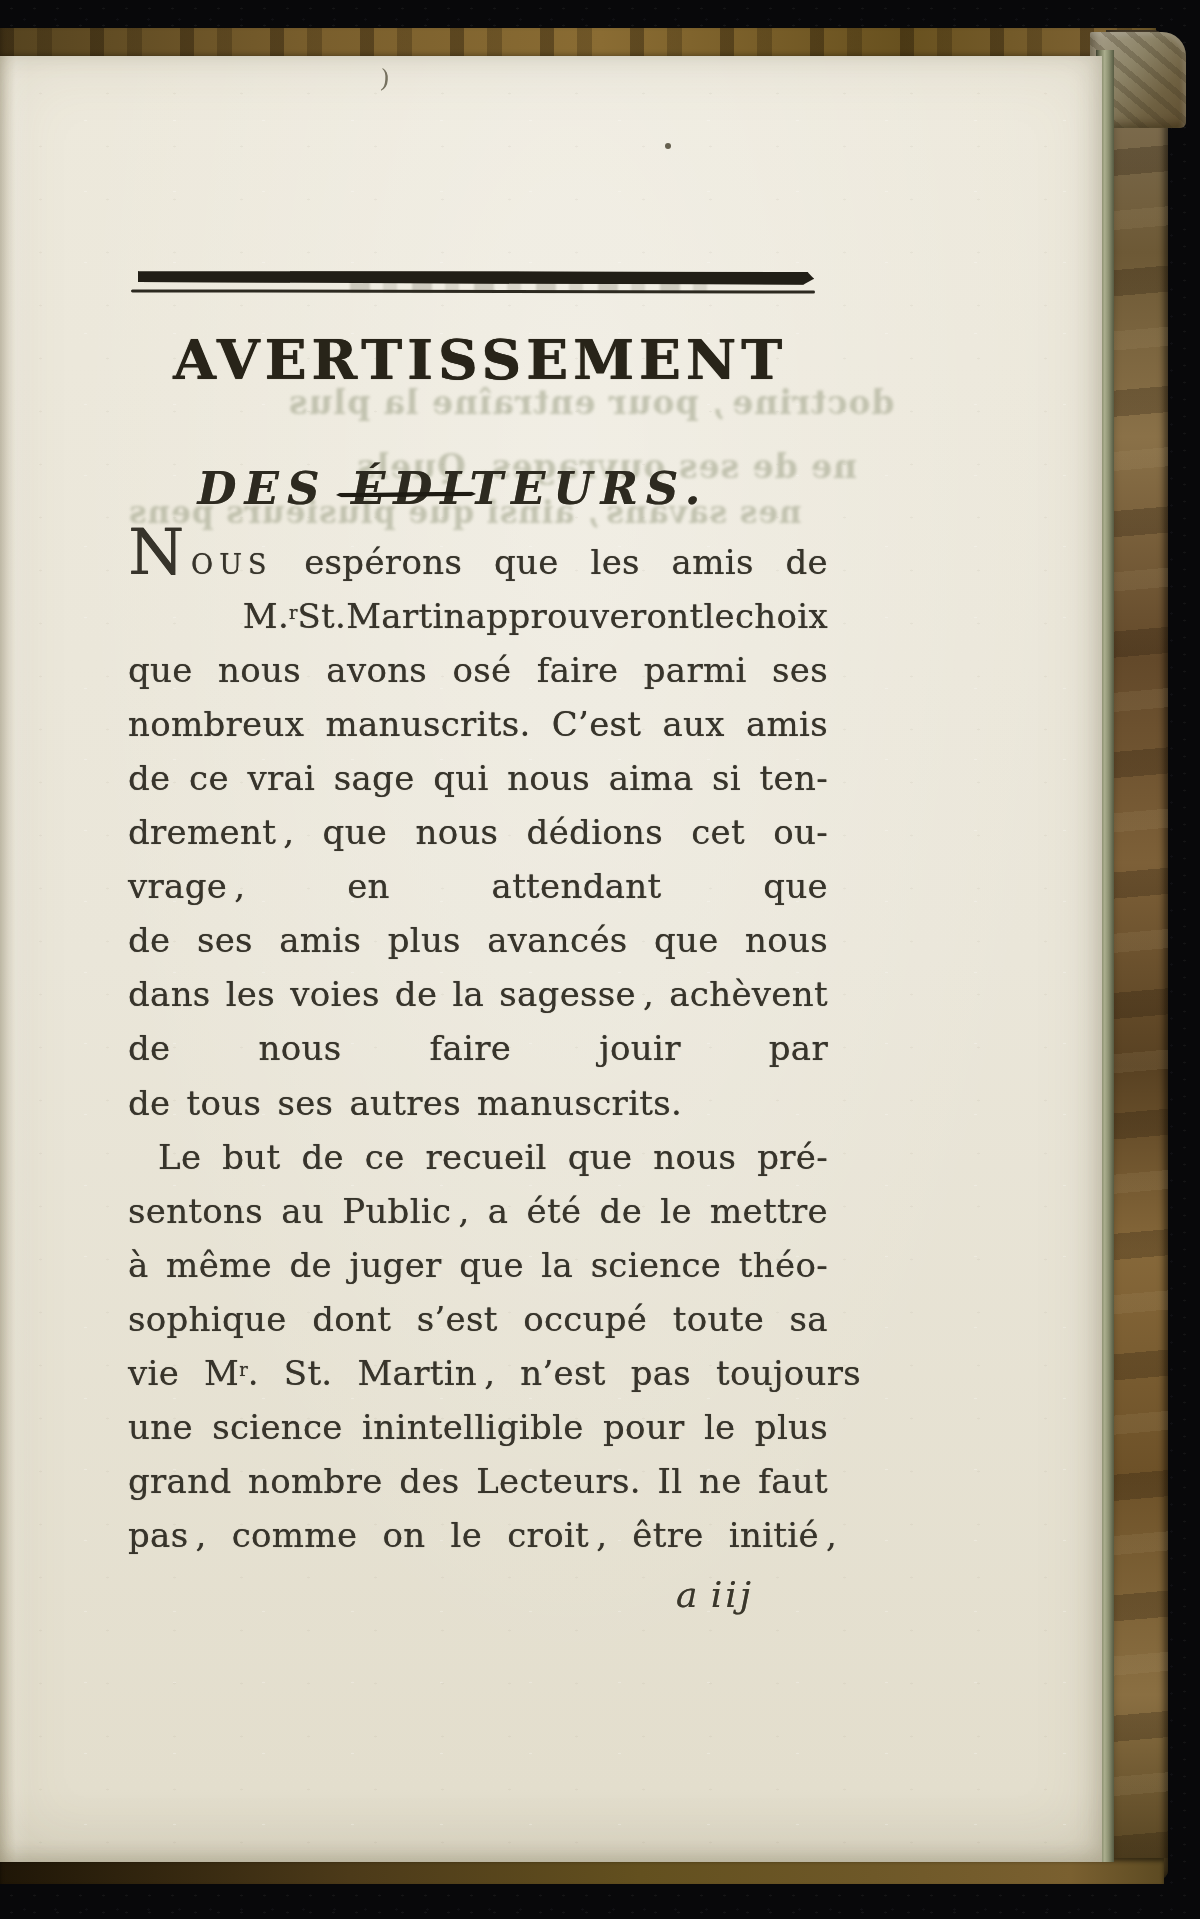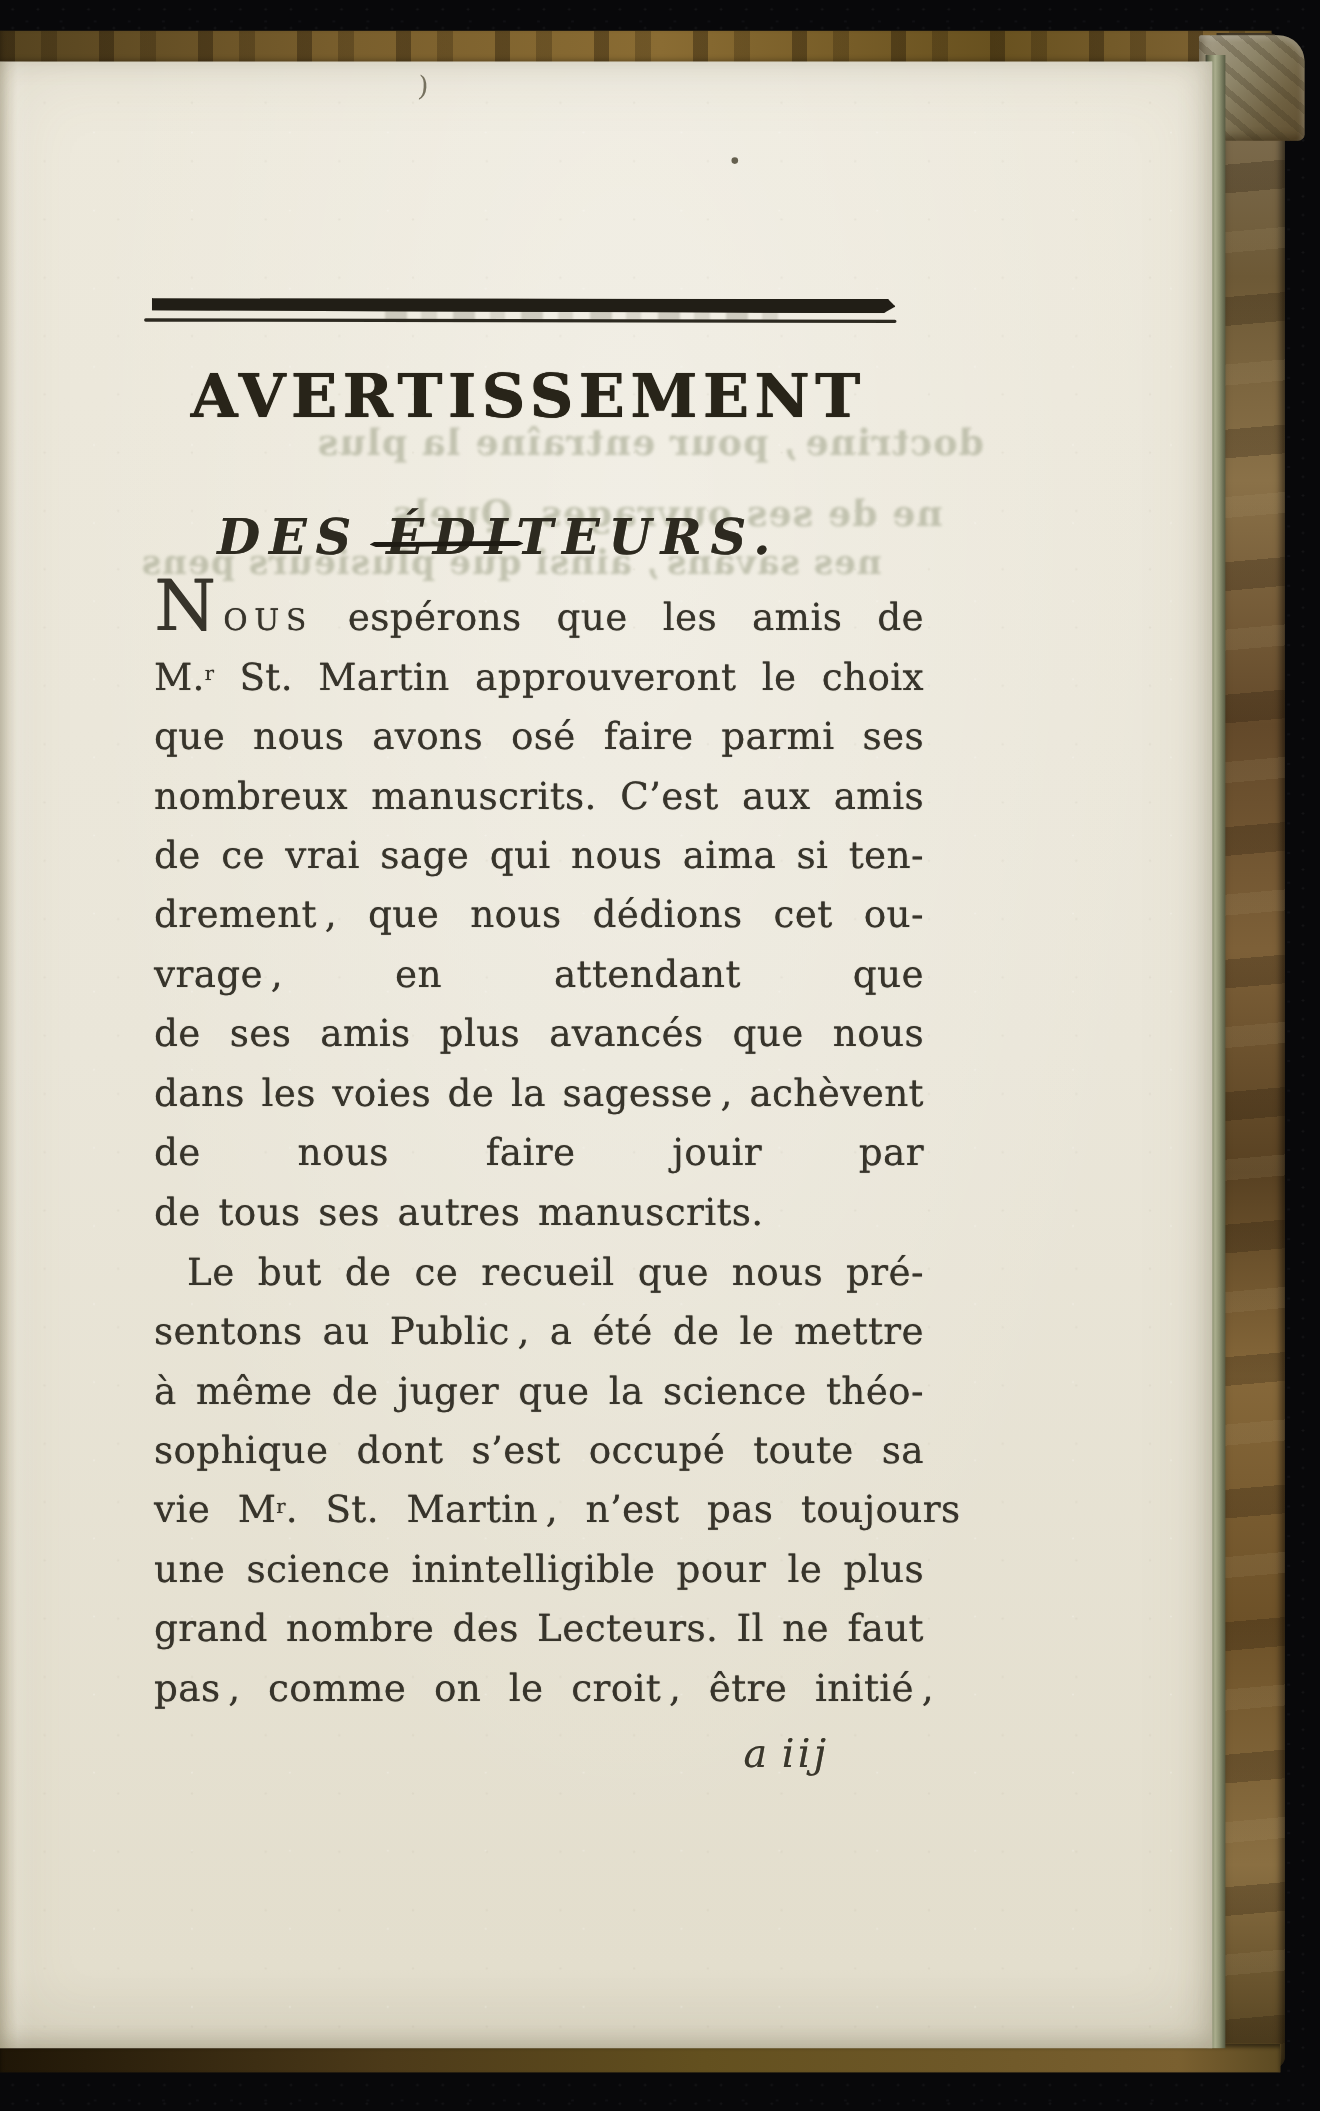--- a/index.html
+++ b/index.html
@@ -55,21 +55,21 @@
   .rule-thin{position:absolute;left:131px;top:290px;width:684px;height:3px;background:#2c2920;
     transform:rotate(.1deg);border-radius:2px;}
   .title{position:absolute;left:130px;top:327px;width:700px;text-align:center;
     font-size:55px;font-weight:bold;letter-spacing:5px;color:#282419;
     text-shadow:.5px 0 0 #282419, 0 0 1px rgba(40,35,20,.5);}
   .subtitle{position:absolute;left:103px;top:414px;width:700px;text-align:center;
     font-size:45px;font-style:italic;font-weight:bold;letter-spacing:8px;color:#2d2a20;
     text-shadow:0 0 .6px rgba(45,40,25,.6);margin-top:48px;}
   .rule-short{position:absolute;left:336px;top:492px;width:140px;height:5px;background:#1e1b13;
     transform:rotate(-.6deg);clip-path:polygon(0 45%,3% 0,97% 10%,100% 55%,96% 100%,4% 90%);}
-  .bline{position:absolute;left:140px;width:700px;display:flex;justify-content:space-between;
+  .bline{position:absolute;left:128px;width:700px;display:flex;justify-content:space-between;
     align-items:baseline;font-size:34px;letter-spacing:.3px;color:#37342b;
     text-shadow:0 0 .7px rgba(46,42,32,.75);white-space:nowrap;}
   .bline.nj{display:block;}
   .bline.nj.sp1{word-spacing:5px;}
   .bline.nj.sp2{word-spacing:14px;}
   .bline.ind{padding-left:30px;width:670px;}
   .iniunit{white-space:nowrap;}
   .initial{font-size:64px;line-height:0;letter-spacing:0;text-shadow:.6px 0 0 currentColor;}
   .sc{font-size:27px;letter-spacing:6px;margin-left:7px;}
   .sup{font-size:.52em;vertical-align:.5em;letter-spacing:0;}
@@ -116,21 +116,21 @@
 
   <div id="body-text">
       <div class="bline" style="top: 542px;">
         <span class="iniunit"><span class="initial">N</span><span class="sc">OUS</span></span>
         <span>espérons</span>
         <span>que</span>
         <span>les</span>
         <span>amis</span>
         <span>de</span>
       </div>
-      <div class="bline" style="top: 596px;">
+      <div class="bline" style="top: 596px; justify-content: flex-end;">
         <span>M.<span class="sup">r</span></span>
         <span>St.</span>
         <span>Martin</span>
         <span>approuveront</span>
         <span>le</span>
         <span>choix</span>
       </div>
       <div class="bline" style="top: 650px;">
         <span>que</span>
         <span>nous</span>

